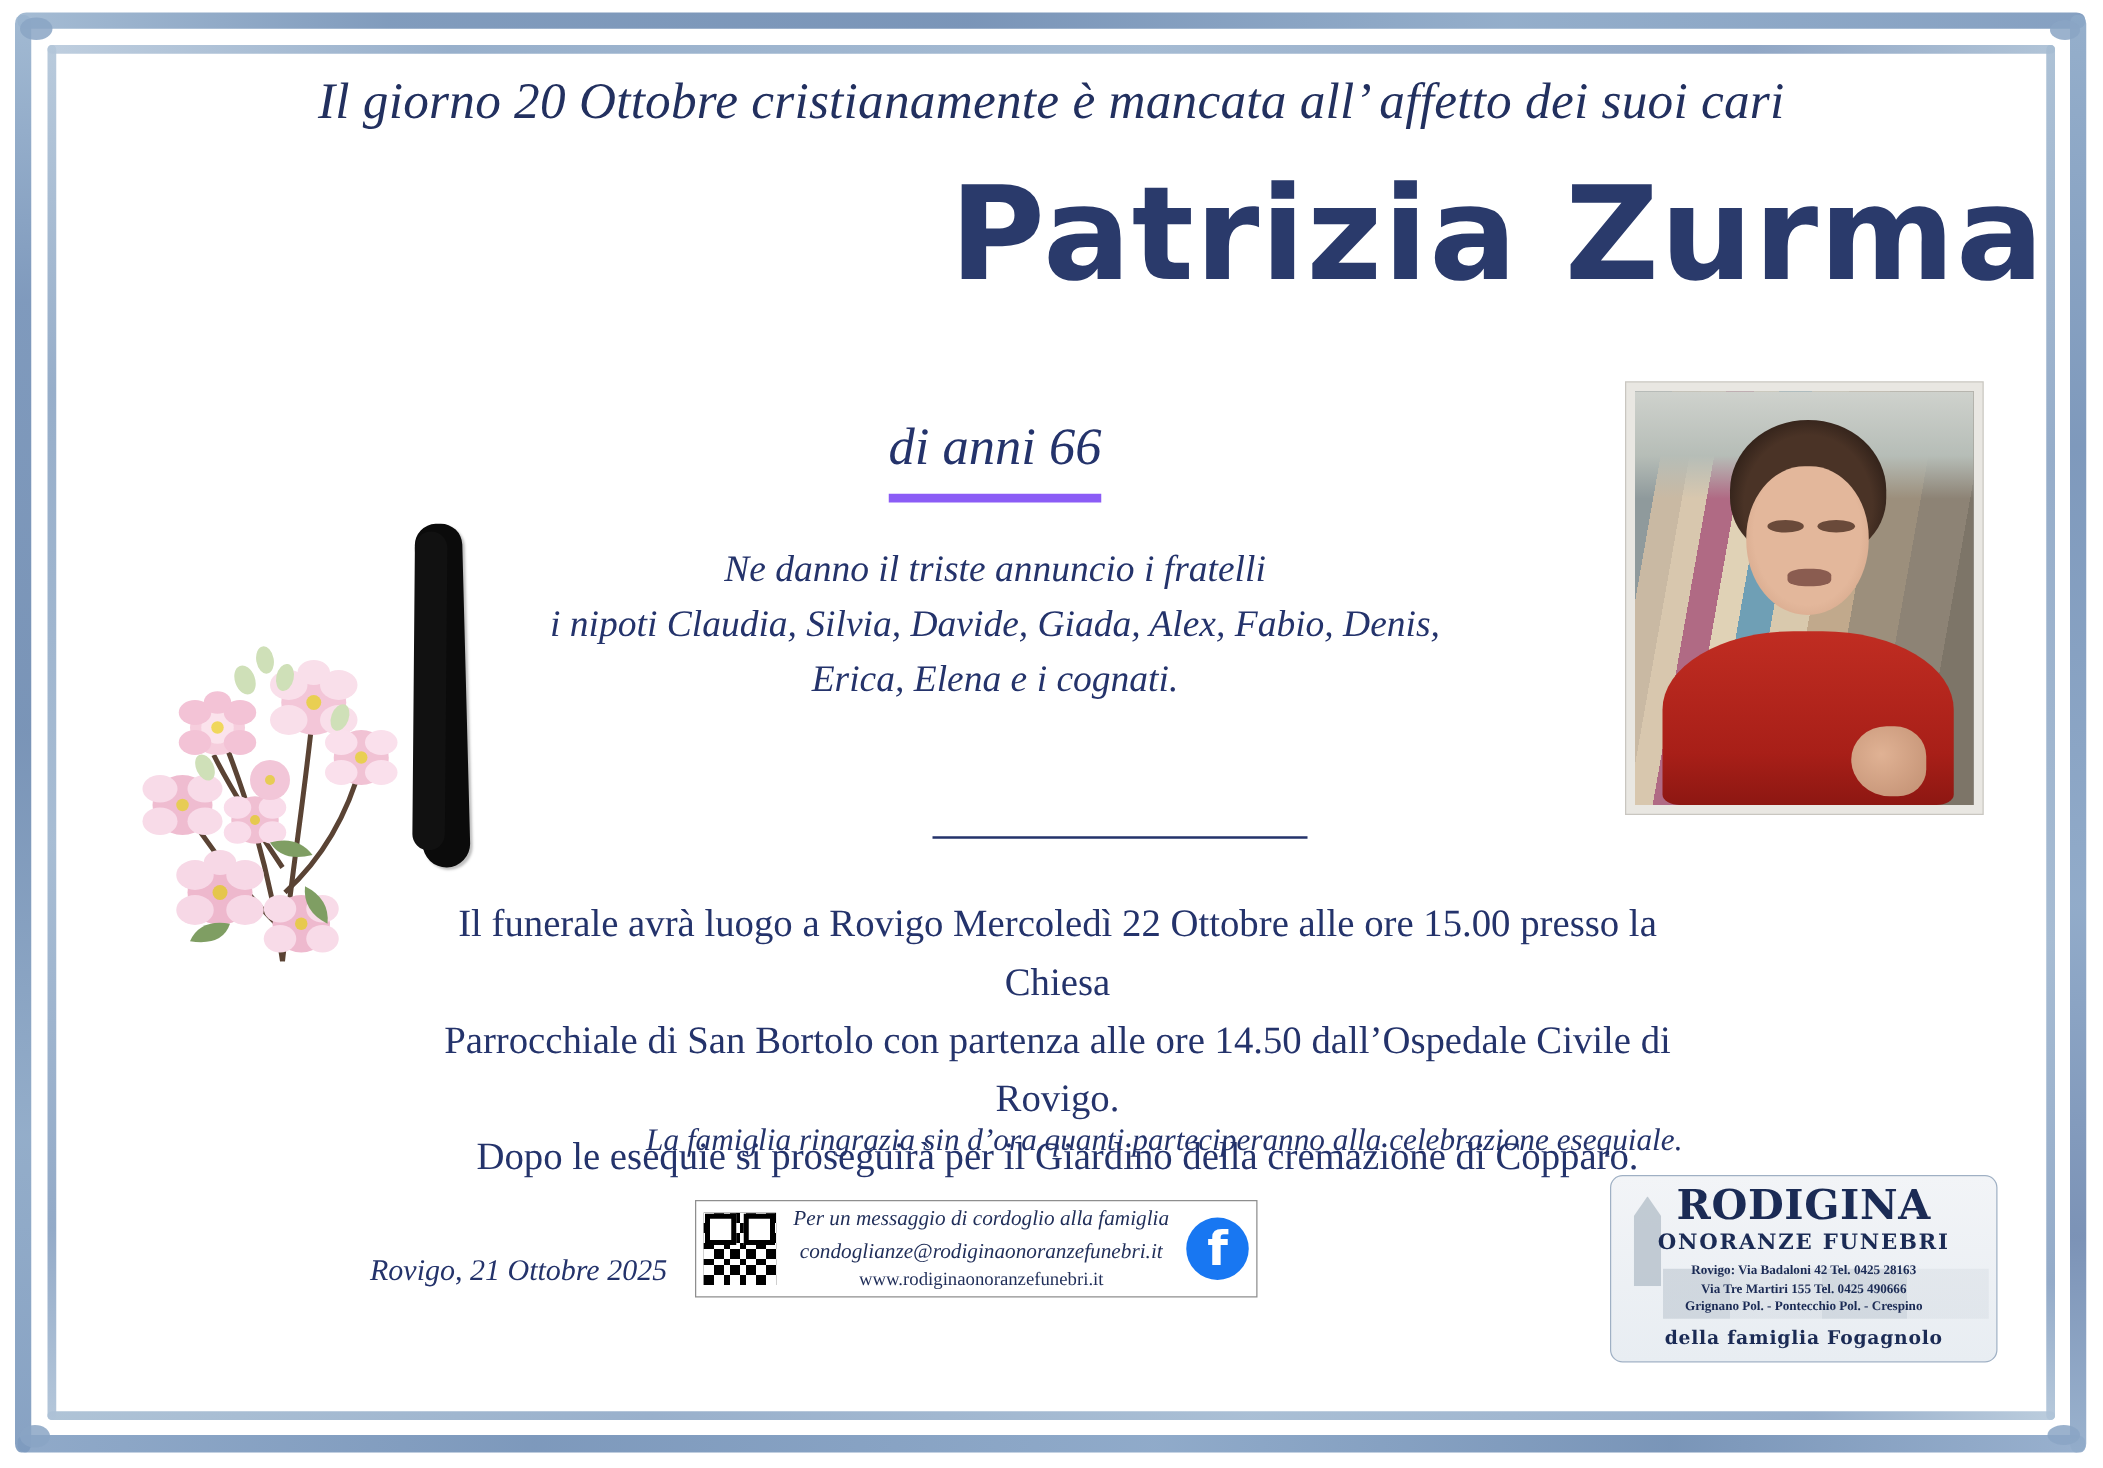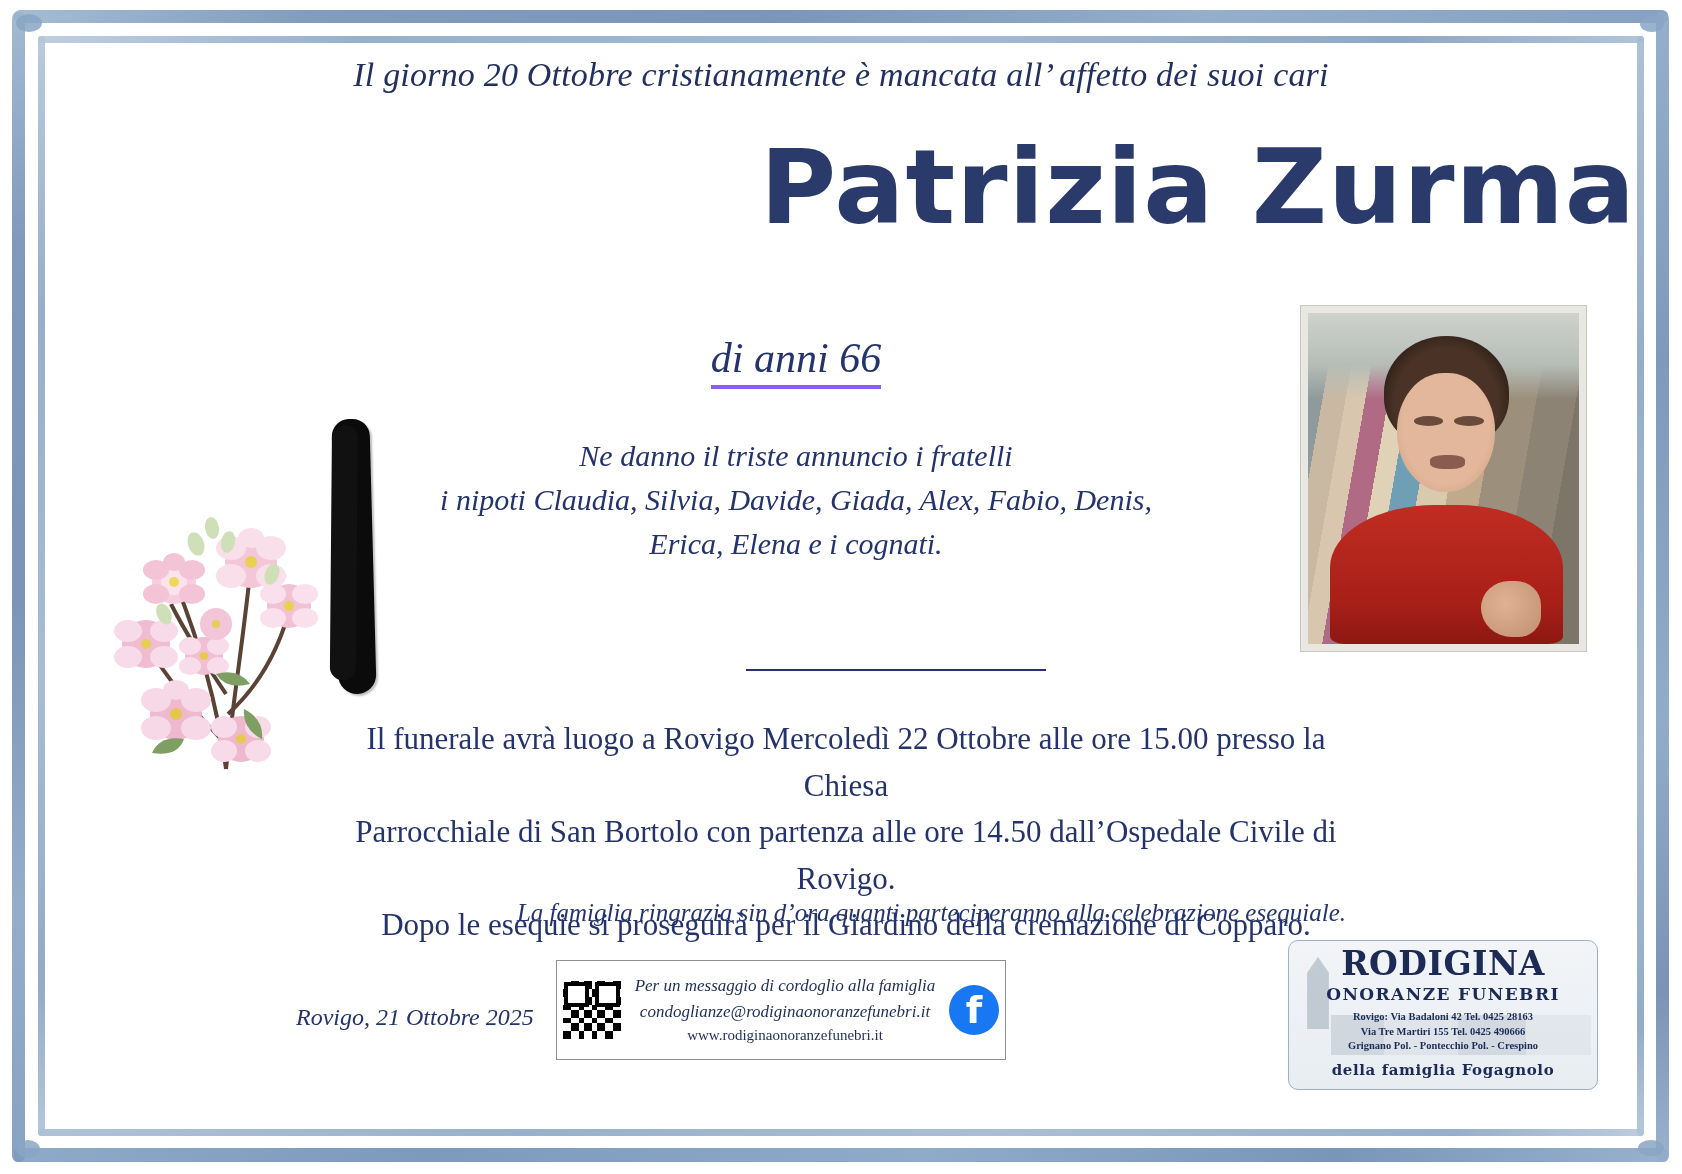--- a/index.html
+++ b/index.html
@@ -60,21 +60,21 @@
   .content {
     position: absolute;
     left: 46px; top: 44px; right: 46px; bottom: 46px;
   }
 
   .line-top {
     position: absolute;
     top: 12px;
     left: 0; right: 0;
     text-align: center;
-    font-size: 34px;
+    font-size: 41px;
     font-style: italic;
     letter-spacing: .2px;
     color: #22305f;
   }
 
   .name {
     position: absolute;
     top: 82px;
     left: 0; right: 0;
     text-align: right;
@@ -89,22 +89,22 @@
   .age {
     position: absolute;
     top: 290px;
     left: 300px;
     width: 900px;
     text-align: center;
     font-size: 42px;
     font-style: italic;
   }
   .age span {
-    border-bottom: 4px solid #8b5cf6;
-    padding-bottom: 4px;
+    border-bottom: 7px solid #8b5cf6;
+    padding-bottom: 14px;
   }
 
   .announce {
     position: absolute;
     top: 390px;
     left: 300px;
     width: 900px;
     text-align: center;
     font-size: 30px;
     font-style: italic;
@@ -243,21 +243,21 @@
     border-radius: 14px;
     transform: rotate(2deg);
   }
 
   
   .cond-box {
     position: absolute;
     left: 510px;
     top: 916px;
     width: 450px;
-    height: 100px;
+    height: 78px;
     border: 1px solid #8e8e8e;
     background: #fff;
     display: flex;
     align-items: center;
     box-sizing: border-box;
     padding: 0 6px;
   }
   .qr {
     width: 58px; height: 58px;
     flex: 0 0 auto;

